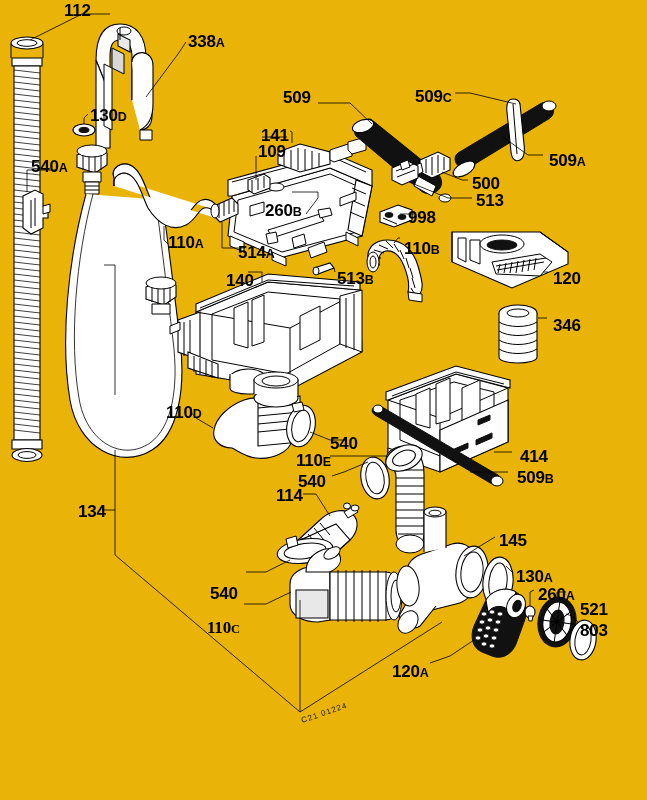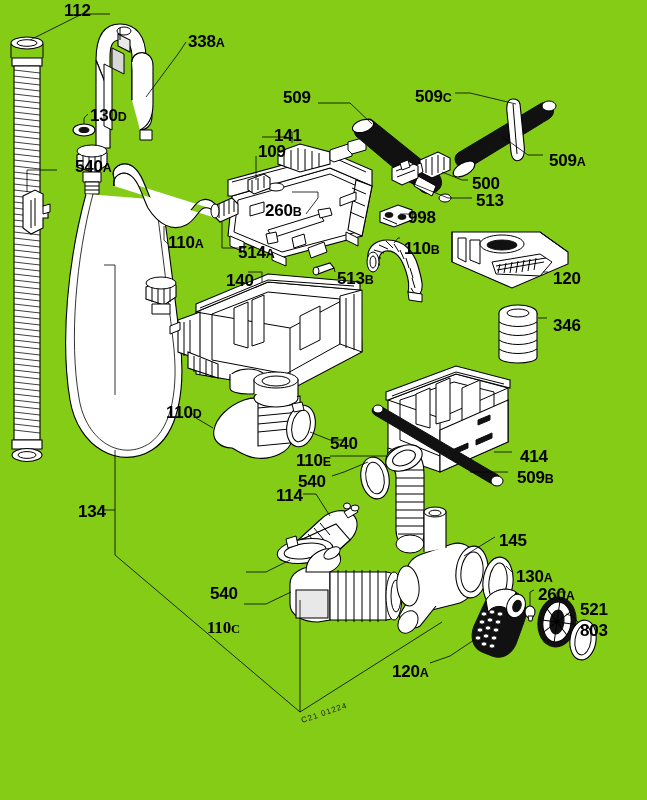--- a/index.html
+++ b/index.html
@@ -5,21 +5,21 @@
 <style>
   html, body {
     margin: 0;
     padding: 0;
     background: #ffffff;
   }
   #diagram-page {
     position: relative;
     width: 647px;
     height: 800px;
-    background: #84cc16;
+    background: #eab308;
     overflow: hidden;
     font-family: "Liberation Sans", sans-serif;
   }
   #svg-root {
     position: absolute;
     left: 0;
     top: 0;
     width: 647px;
     height: 800px;
   }
@@ -546,30 +546,30 @@
   </div>
   <div class="callout" style="left:283px; top:89px;">
     <span class="num">509</span><span class="suf"></span>
   </div>
   <div class="callout" style="left:415px; top:88px;">
     <span class="num">509</span><span class="suf">C</span>
   </div>
   <div class="callout" style="left:90px; top:107px;">
     <span class="num">130</span><span class="suf">D</span>
   </div>
-  <div class="callout" style="left:261px; top:127px;margin-left:13px;">
+  <div class="callout" style="left:261px; top:127px;">
     <span class="num">141</span><span class="suf"></span>
   </div>
   <div class="callout" style="left:258px; top:143px;">
     <span class="num">109</span><span class="suf"></span>
   </div>
   <div class="callout" style="left:549px; top:152px;">
     <span class="num">509</span><span class="suf">A</span>
   </div>
-  <div class="callout" style="left:31px; top:158px;margin-left:44px;">
+  <div class="callout" style="left:31px; top:158px;">
     <span class="num">540</span><span class="suf">A</span>
   </div>
   <div class="callout" style="left:472px; top:175px;text-align:center;">
     <span class="num">500</span><span class="suf"></span>
   </div>
   <div class="callout" style="left:476px; top:192px;">
     <span class="num">513</span><span class="suf"></span>
   </div>
   <div class="callout" style="left:265px; top:202px;">
     <span class="num">260</span><span class="suf">B</span>

